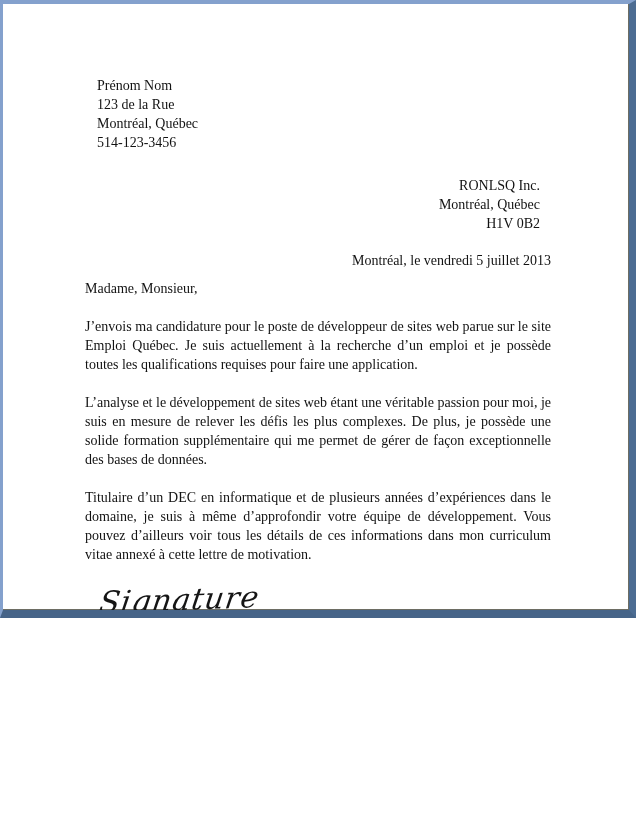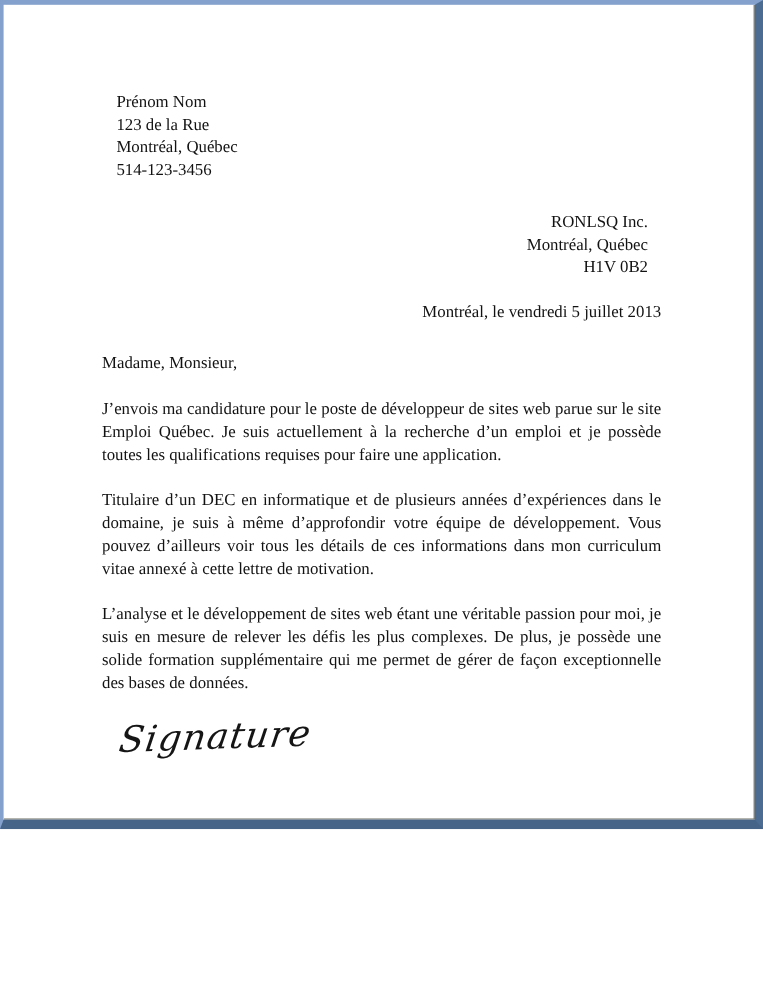--- a/index.html
+++ b/index.html
@@ -3,21 +3,21 @@
 <meta charset="utf-8">
 <style>
   html, body {
     margin: 0;
     padding: 0;
     background: #ffffff;
   }
   .page {
     position: relative;
     width: 636px;
-    height: 691px;
+    height: 618px;
     box-sizing: border-box;
     background: #ffffff;
     border-top: 4px solid #84a1cd;
     border-left: 3px solid #84a1cd;
     border-right: 7px solid #4c6c92;
     border-bottom: 8px solid #466488;
     box-shadow: inset -1px 0 0 #6d6d63, inset 0 -1px 0 #6d6d63;
     padding: 72px 78px 0 82px;
     font-family: "Liberation Serif", "DejaVu Serif", serif;
     font-size: 14px;
@@ -36,21 +36,21 @@
     margin-top: 24px;
     margin-right: 11px;
     text-align: right;
   }
   .date-line {
     margin-top: 18px;
     text-align: right;
     padding-left: 24px;
   }
   .salutation {
-    margin-top: 24px;
+    margin-top: 9px;
   }
   .body-paragraph {
     margin: 19px 0 0 0;
     text-align: justify;
   }
   .signature-block {
     margin-top: 26px;
     margin-left: 15px;
   }
   .signature-script {
@@ -79,20 +79,20 @@
     <div>RONLSQ Inc.</div>
     <div>Montréal, Québec</div>
     <div>H1V 0B2</div>
   </div>
 
   <div class="date-line">Montréal, le vendredi  5 juillet  2013</div>
 
   <div class="salutation">Madame, Monsieur,</div>
 
   <p class="body-paragraph">J’envois ma candidature pour le poste de développeur de sites web parue sur le site Emploi Québec. Je suis actuellement à la recherche d’un emploi et je possède toutes les qualifications requises  pour faire une application.</p>
+  <p class="body-paragraph">L’analyse et le développement de sites web étant une véritable passion pour moi, je suis en mesure de relever les défis les plus complexes. De plus, je possède une solide formation supplémentaire qui me permet de gérer de façon exceptionnelle des bases de données.</p>
   <p class="body-paragraph">Titulaire d’un DEC en informatique et de plusieurs années d’expériences dans le domaine, je suis à même d’approfondir votre équipe de développement.  Vous pouvez d’ailleurs voir tous les détails de ces informations dans mon curriculum vitae annexé à cette lettre de motivation.</p>
-  <p class="body-paragraph">L’analyse et le développement de sites web étant une véritable passion pour moi, je suis en mesure de relever les défis les plus complexes. De plus, je possède une solide formation supplémentaire qui me permet de gérer de façon exceptionnelle des bases de données.</p>
 
   <div class="signature-block">
     <span class="signature-script">Signature</span>
   </div>
 
 </div>
 
 </body></html>

